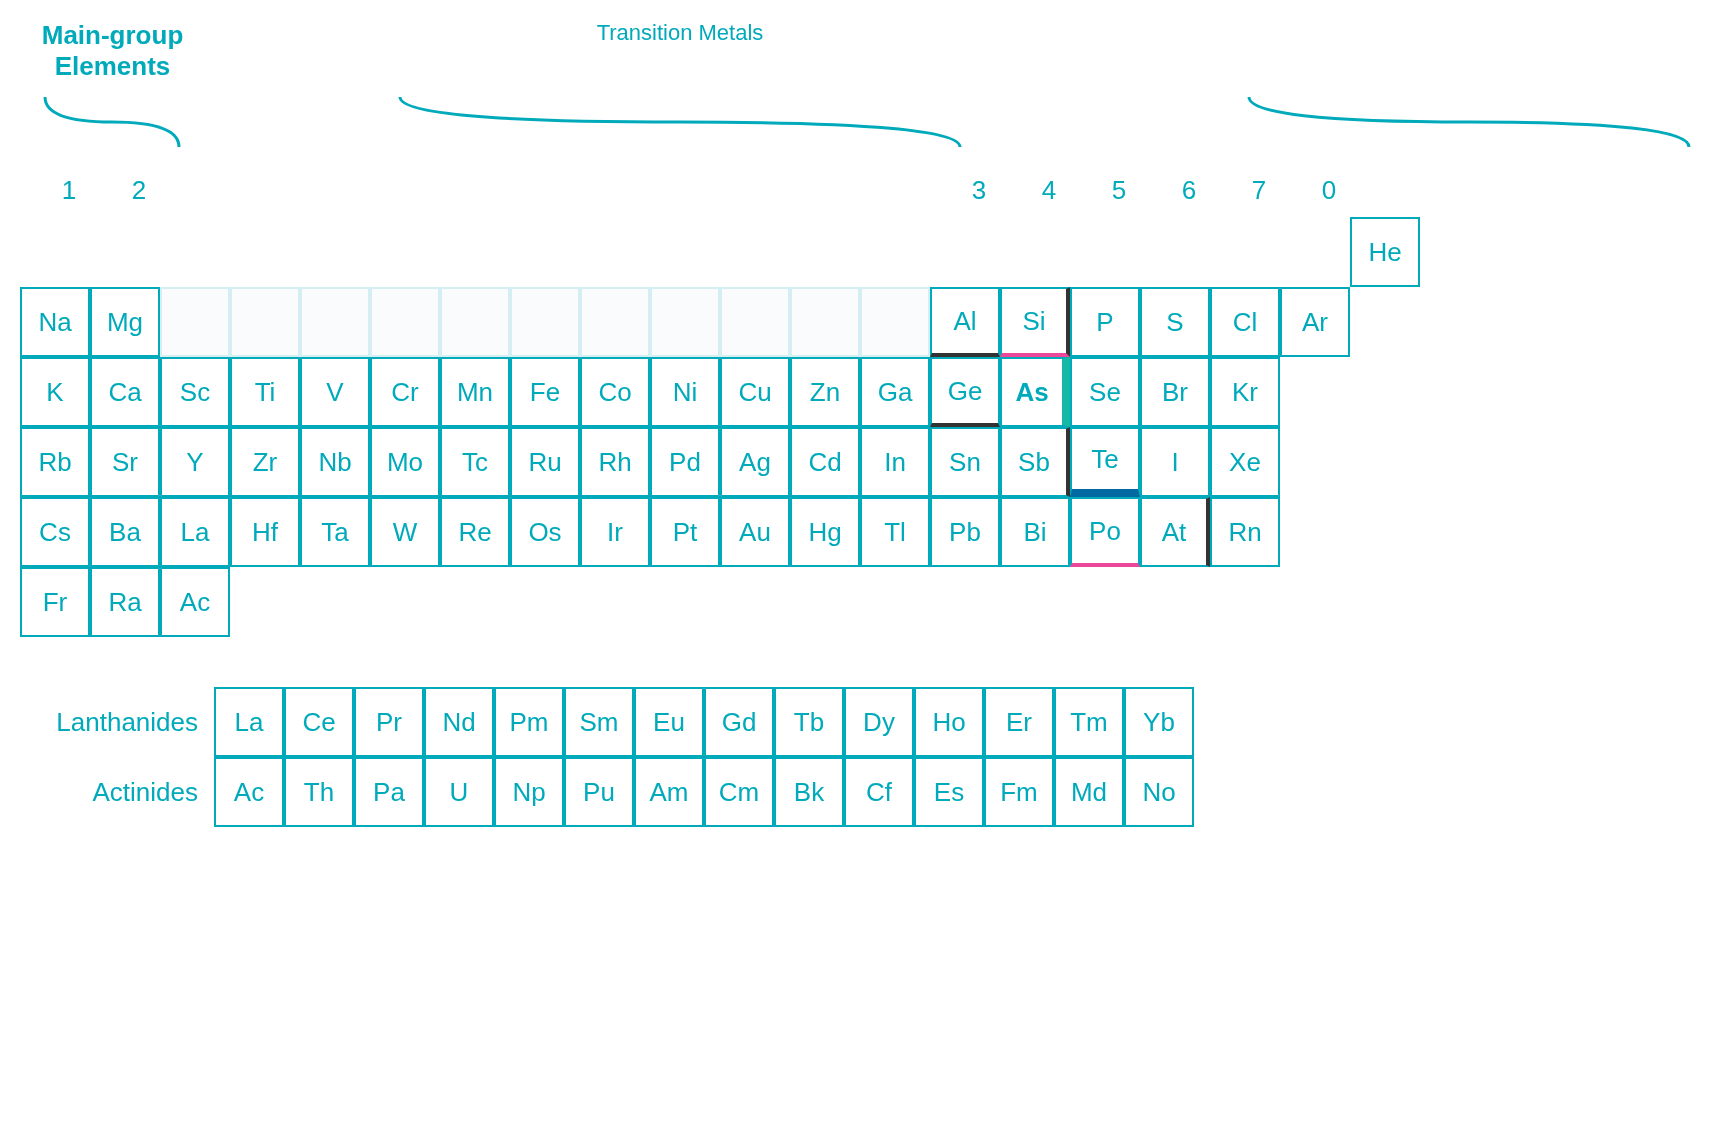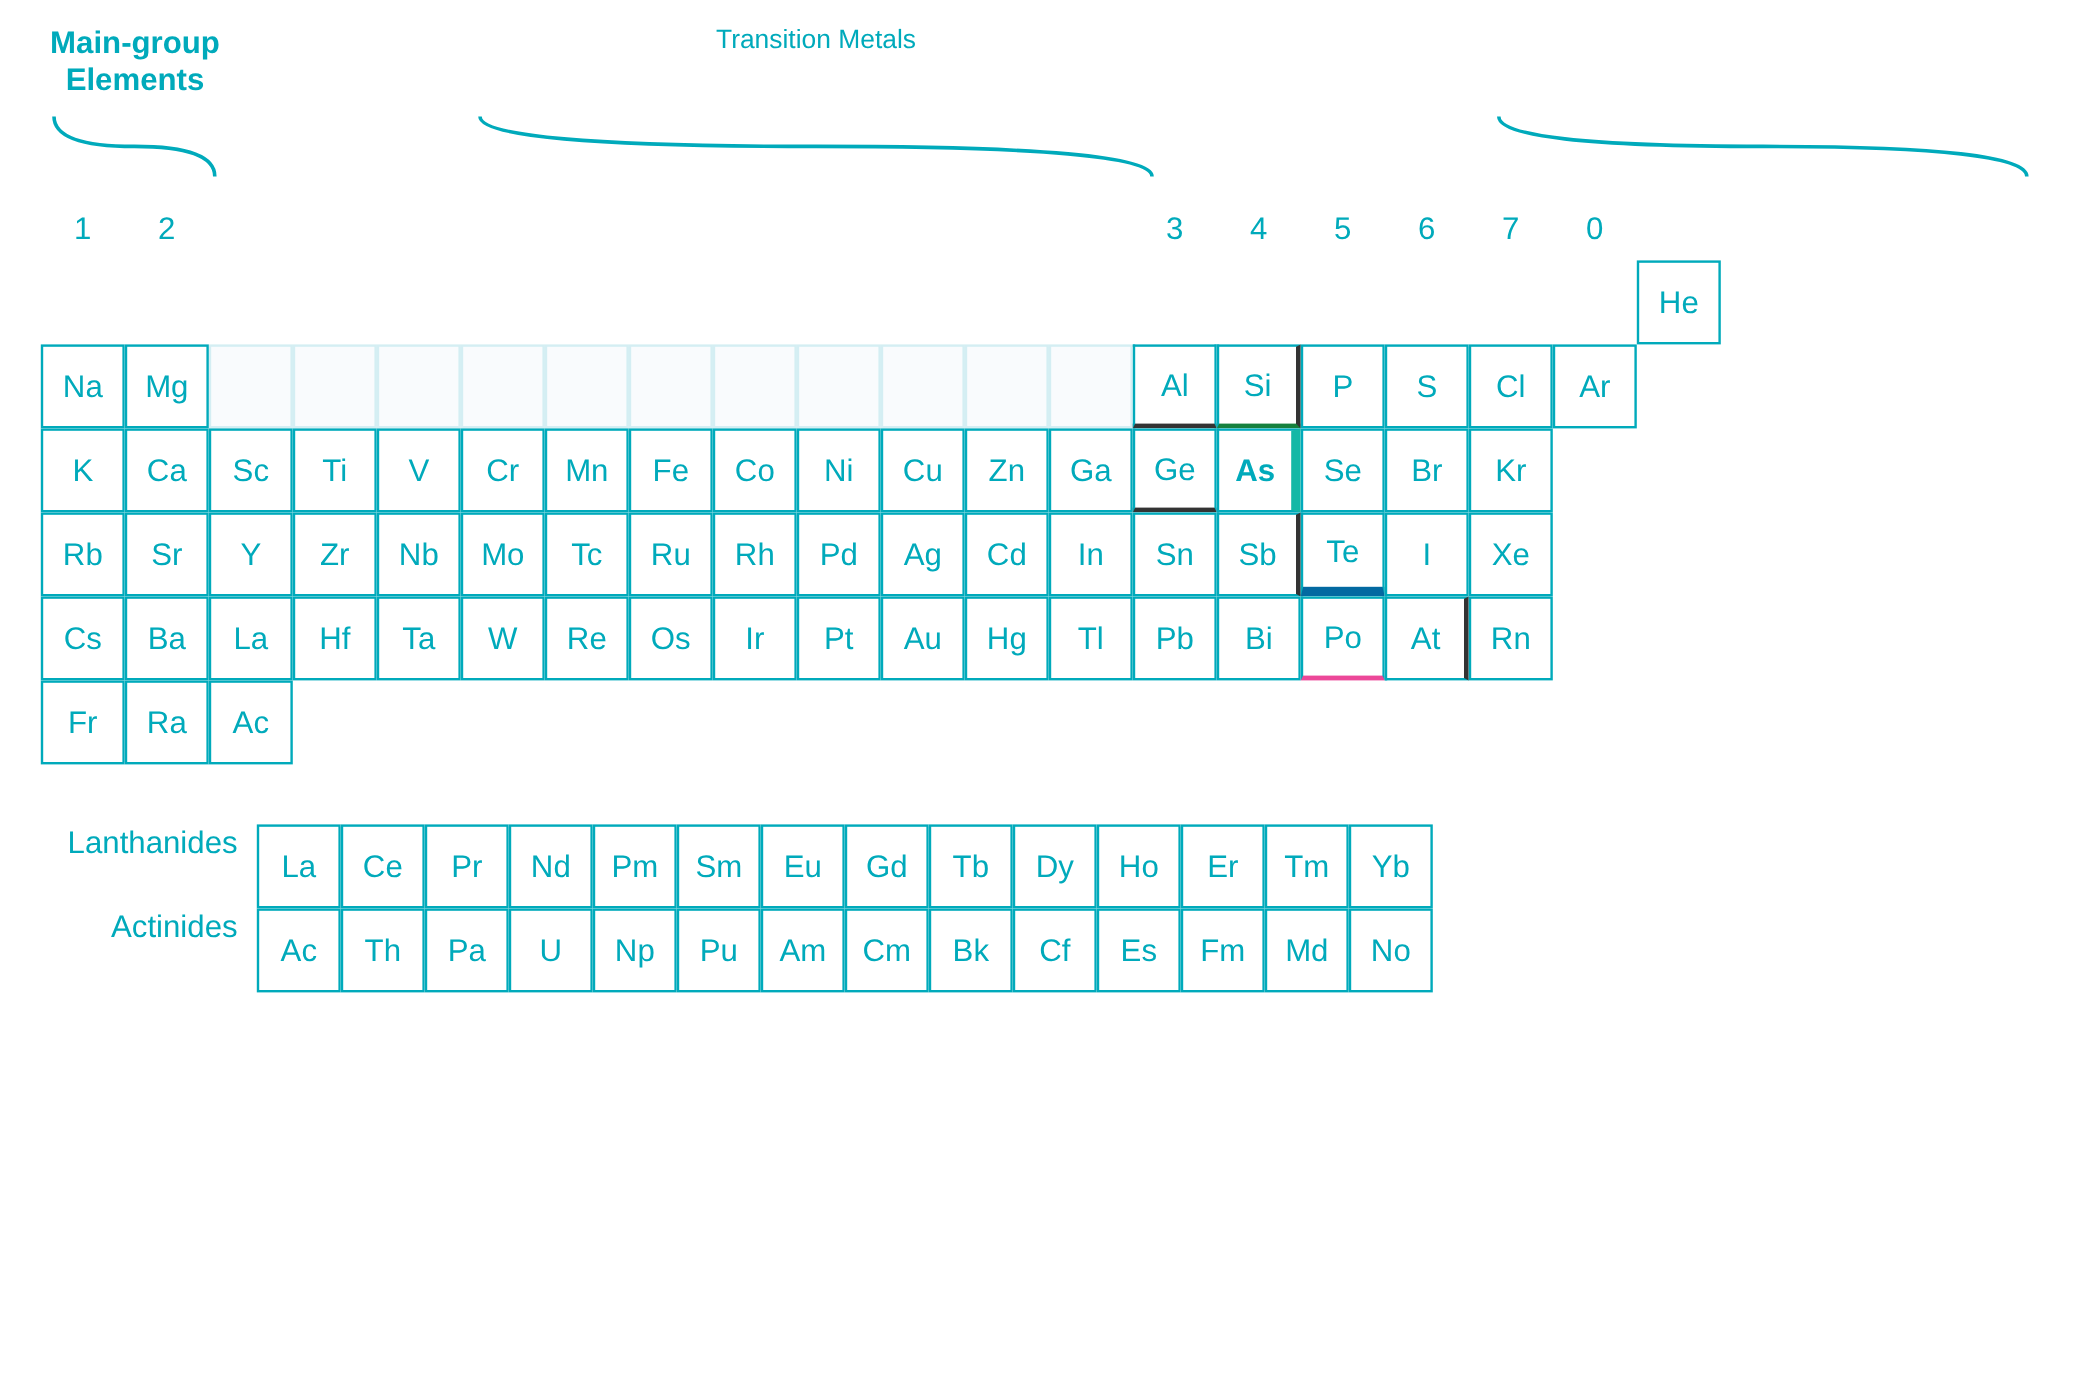--- a/index.html
+++ b/index.html
@@ -73,21 +73,21 @@
     .lan-act-section {
       margin-top: 40px;
       display: flex;
       flex-direction: column;
       gap: 0px;
     }
     
     .lan-act-row {
       display: flex;
       flex-direction: row;
-      align-items: flex-start;
+      align-items: center;
     }
     
     .lan-act-label {
       color: #00AABB;
       font-size: 26px;
       font-weight: 500;
       width: 180px;
       text-align: right;
       padding-right: 16px;
     }
@@ -194,21 +194,21 @@
 
     <div style="width: 770px; height: 50px;"></div>
     <div class="group-num" style="color:#00AABB;">3</div>
     <div class="group-num" style="color:#00AABB;">4</div>
     <div class="group-num" style="color:#00AABB;">5</div>
     <div class="group-num" style="color:#00AABB;">6</div>
     <div class="group-num" style="color:#00AABB;">7</div>
     <div class="group-num" style="color:#00AABB;">0</div>
   </div>
 
-  <div class="pt-table" style="margin-left: 14px;">
+  <div class="pt-table" style="margin-left: 0;">
 
     <div class="pt-row">
       <div class="pt-cell empty"></div>
       <div class="pt-cell empty"></div>
       <div style="width: 840px; height: 70px;"></div>
       <div class="pt-cell empty"></div>
       <div class="pt-cell empty"></div>
       <div class="pt-cell empty"></div>
       <div class="pt-cell empty"></div>
       <div class="pt-cell empty"></div>
@@ -224,21 +224,21 @@
       <div class="pt-cell ghost"></div>
       <div class="pt-cell ghost"></div>
       <div class="pt-cell ghost"></div>
       <div class="pt-cell ghost"></div>
       <div class="pt-cell ghost"></div>
       <div class="pt-cell ghost"></div>
       <div class="pt-cell ghost"></div>
       <div class="pt-cell ghost"></div>
       <div class="pt-cell ghost"></div>
       <div class="pt-cell" style="border-bottom: 4px solid #333;">Al</div>
-      <div class="pt-cell" style="border-bottom: 4px solid #15803d; border-right: 4px solid #333;">Si</div>
+      <div class="pt-cell" style="border-bottom: 4px solid #ec4899; border-right: 4px solid #333;">Si</div>
       <div class="pt-cell">P</div>
       <div class="pt-cell">S</div>
       <div class="pt-cell">Cl</div>
       <div class="pt-cell">Ar</div>
     </div>
 
     <div class="pt-row">
       <div class="pt-cell">K</div>
       <div class="pt-cell">Ca</div>
       <div class="pt-cell">Sc</div>

